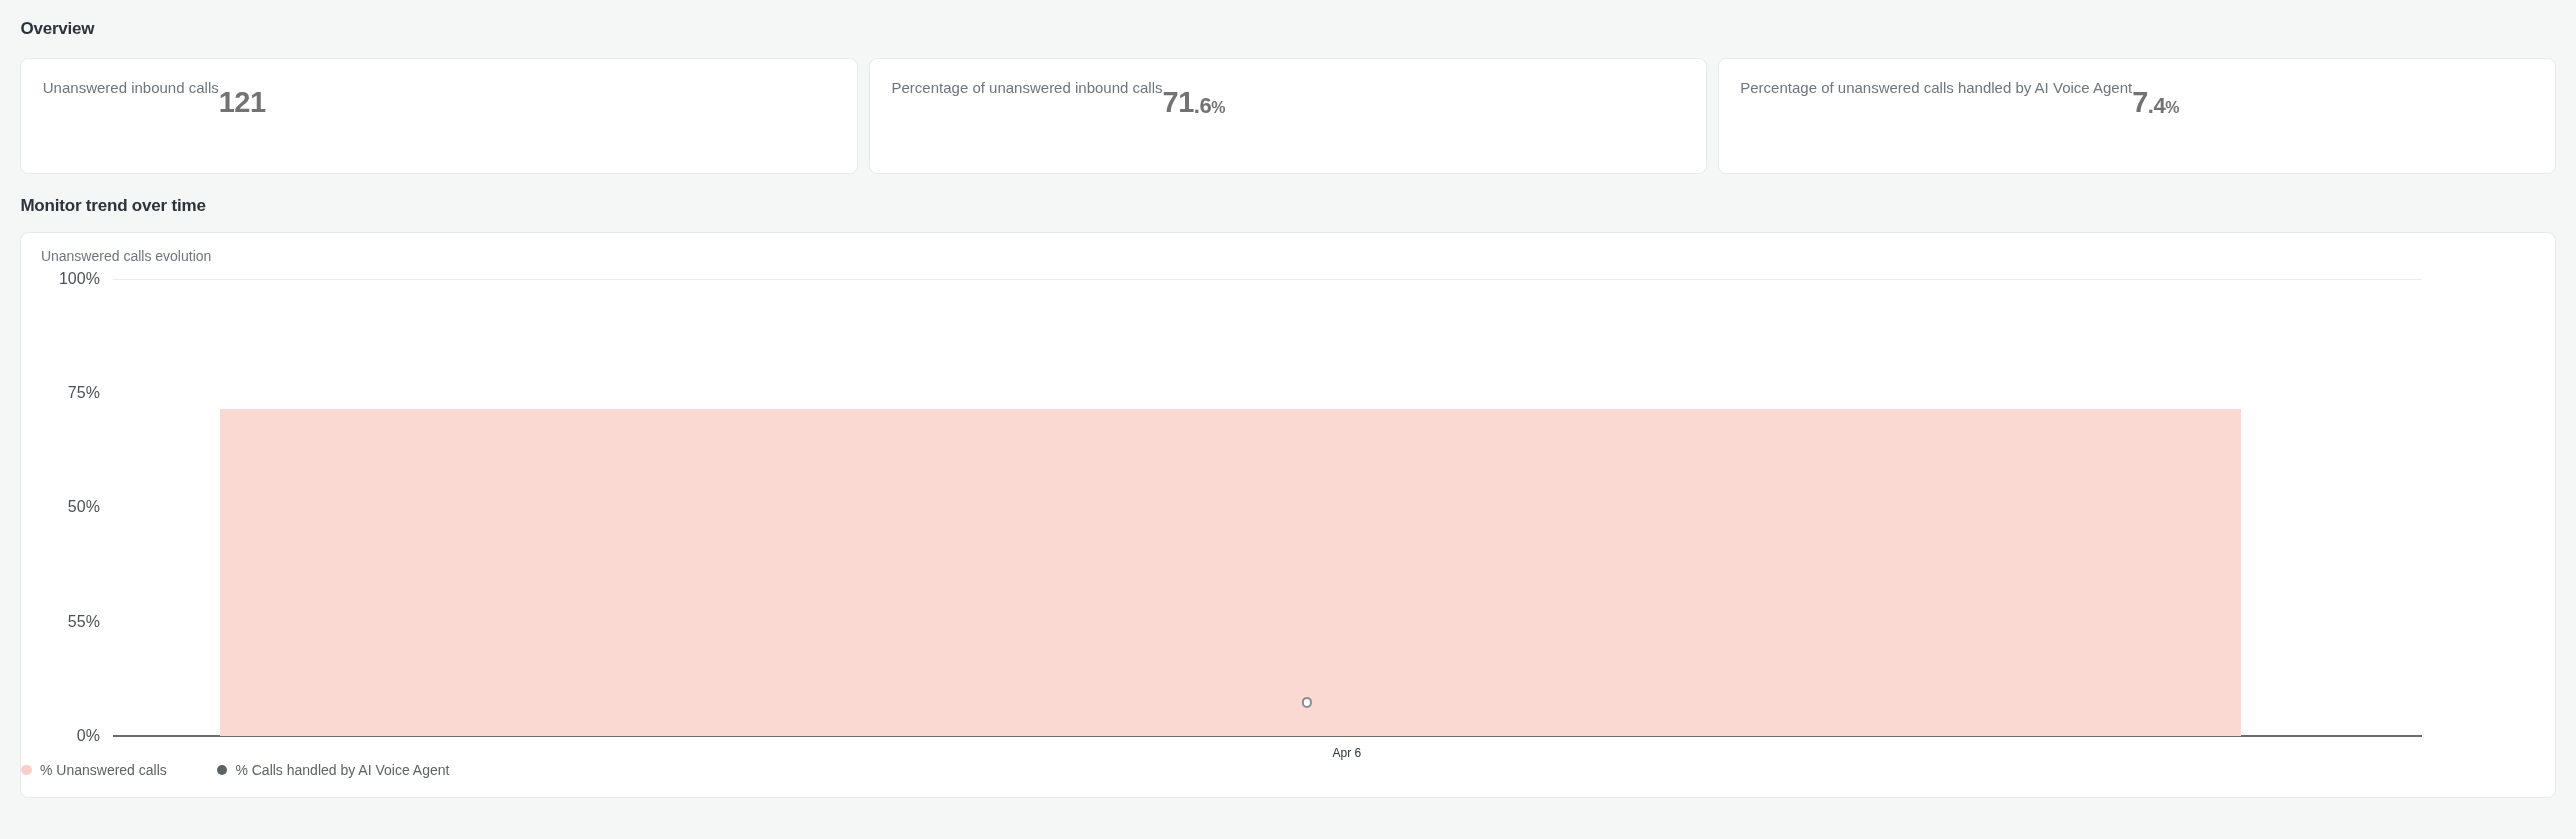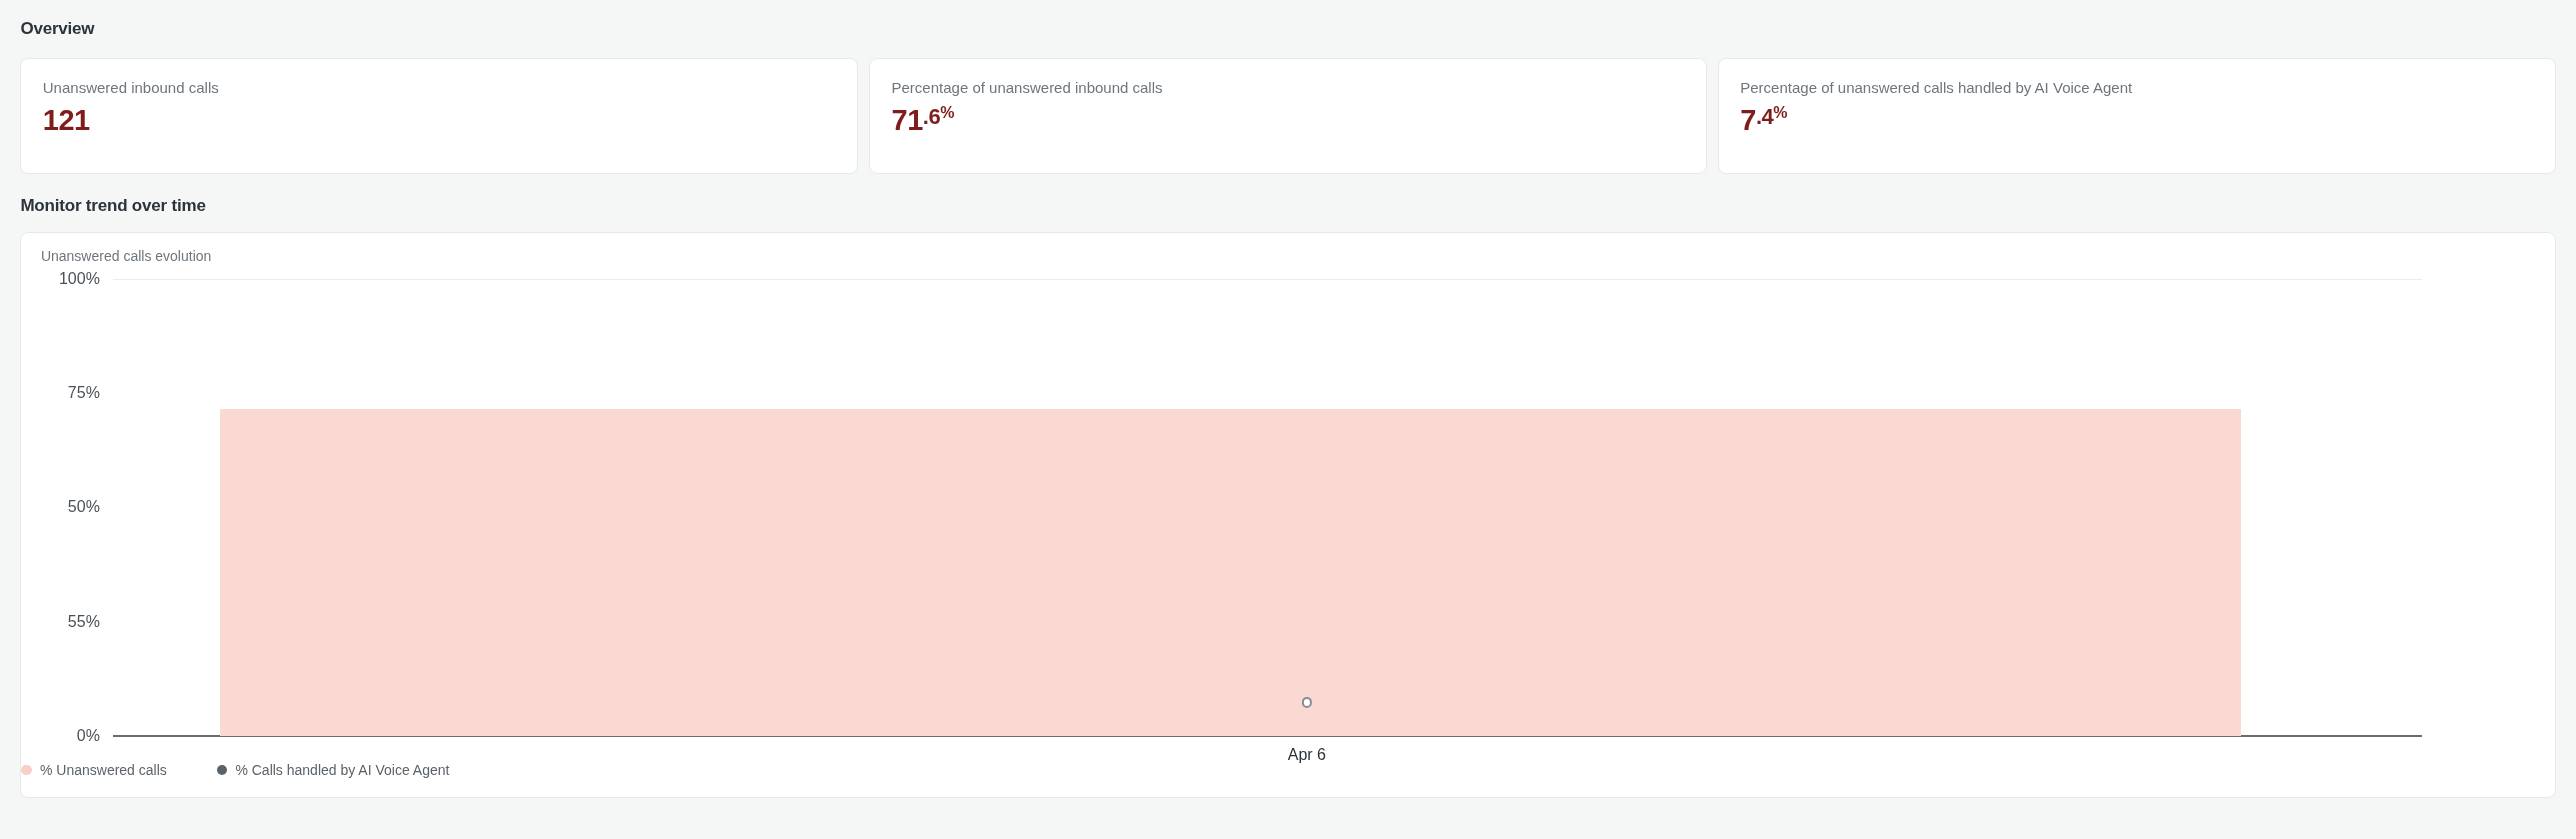--- a/index.html
+++ b/index.html
@@ -39,43 +39,43 @@
   }
   .stat-card {
     flex: 1 1 0;
     min-width: 0;
     background: #FFFFFF;
     border: 0.9px solid #E6E8E9;
     border-radius: 8.4px;
     height: 116px;
     padding: 20.4px 21.4px;
     display: flex;
-    flex-direction: column;
+    flex-direction: row;
     align-items: flex-start;
     justify-content: flex-start;
   }
   .stat-label {
     font-size: 15px;
     color: #6E767D;
     line-height: 1.2;
     font-weight: 400;
     white-space: nowrap;
     overflow: hidden;
     text-overflow: ellipsis;
     max-width: 100%;
   }
   .stat-value {
     margin-top: 7.4px;
     font-size: 29px;
     font-weight: 700;
-    color: #7f1d1d;
+    color: #737373;
     line-height: 1.05;
     letter-spacing: -0.5px;
     display: flex;
-    align-items: flex-start;
+    align-items: flex-end;
   }
   .stat-value .int  { font-size: 29px; font-weight: 700; }
   .stat-value .frac { font-size: 22px; font-weight: 700; }
   .stat-value .unit { font-size: 16px; font-weight: 600; margin-left: 0px; }
 
   
   .chart-card {
     background: #FFFFFF;
     border: 0.9px solid #E6E8E9;
     border-radius: 8.4px;
@@ -142,25 +142,26 @@
     height: 10.2px;
     border-radius: 50%;
     background: #FFFFFF;
     border: 2.8px solid #8B8B93;
     transform: translate(-50%, -50%);
   }
 
   
   .x-tick-label {
     position: absolute;
-    font-size: 16px;
+    font-size: 12px;
     color: #2B333B;
     line-height: 1;
     transform: translateX(-50%);
     white-space: nowrap;
+    margin-left: 40px;
   }
 
   
   .legend {
     position: absolute;
     left: 0;
     right: 0;
     bottom: 20.4px;
     display: flex;
     align-items: center;

